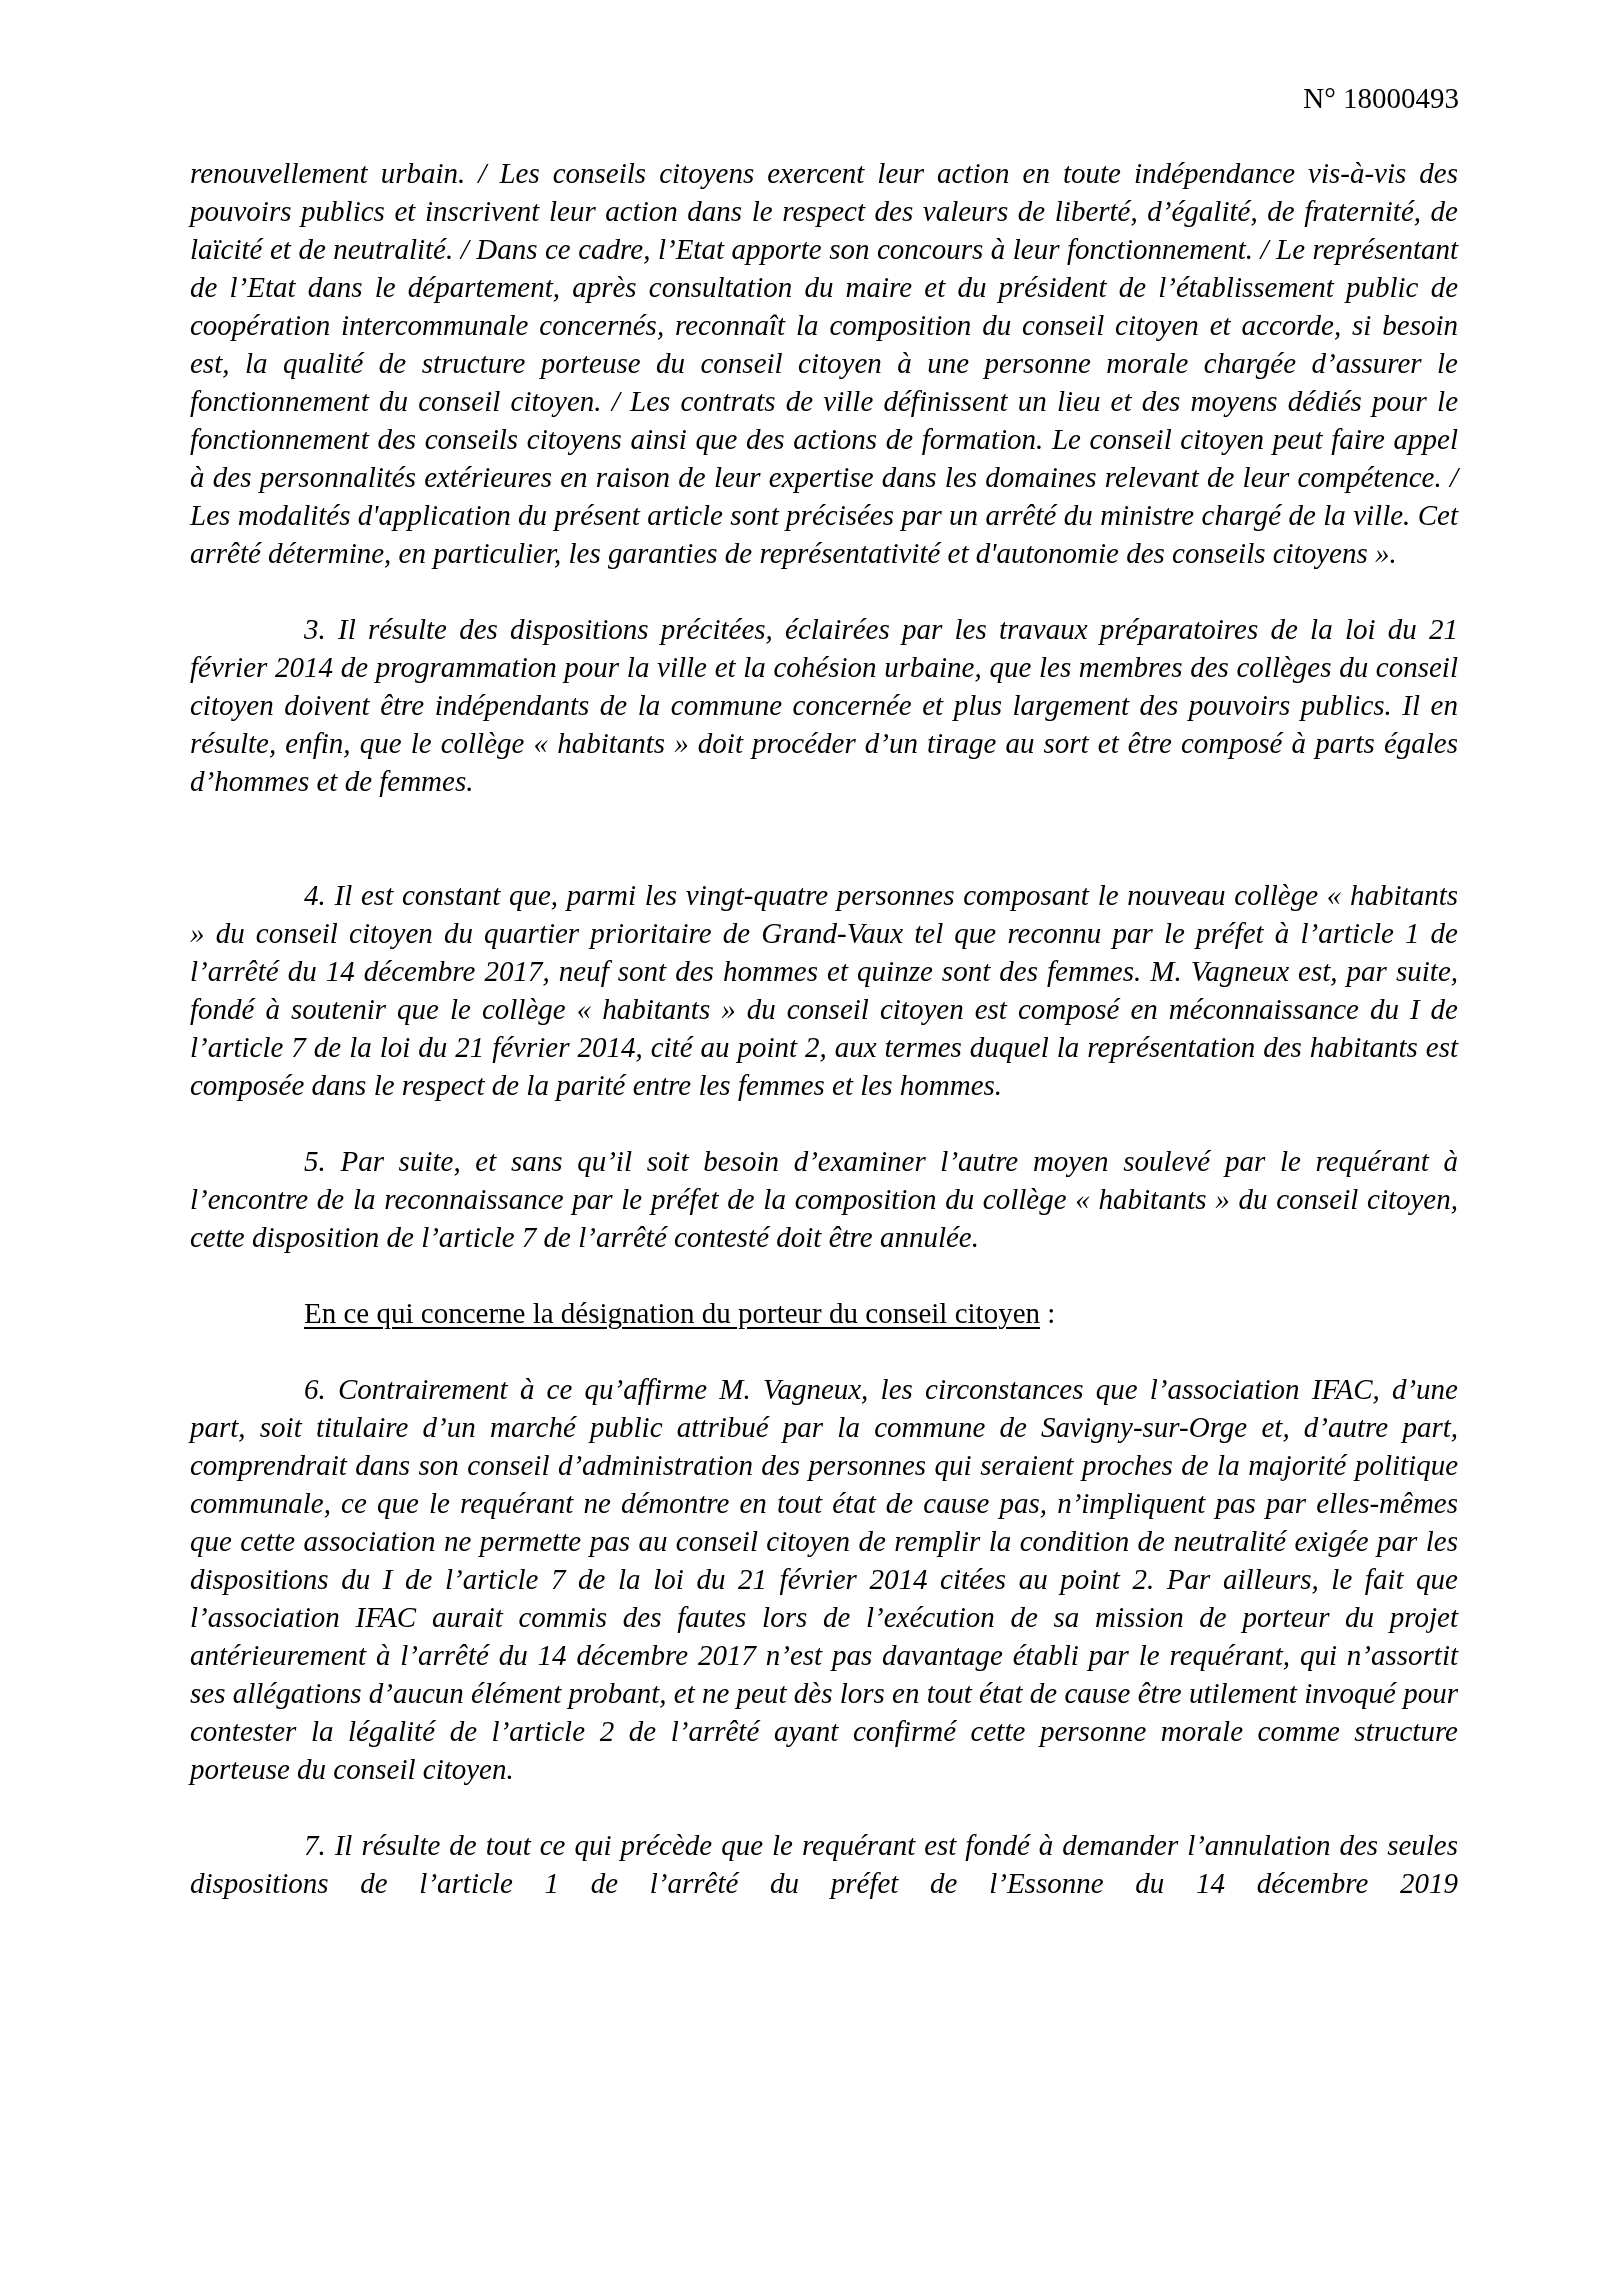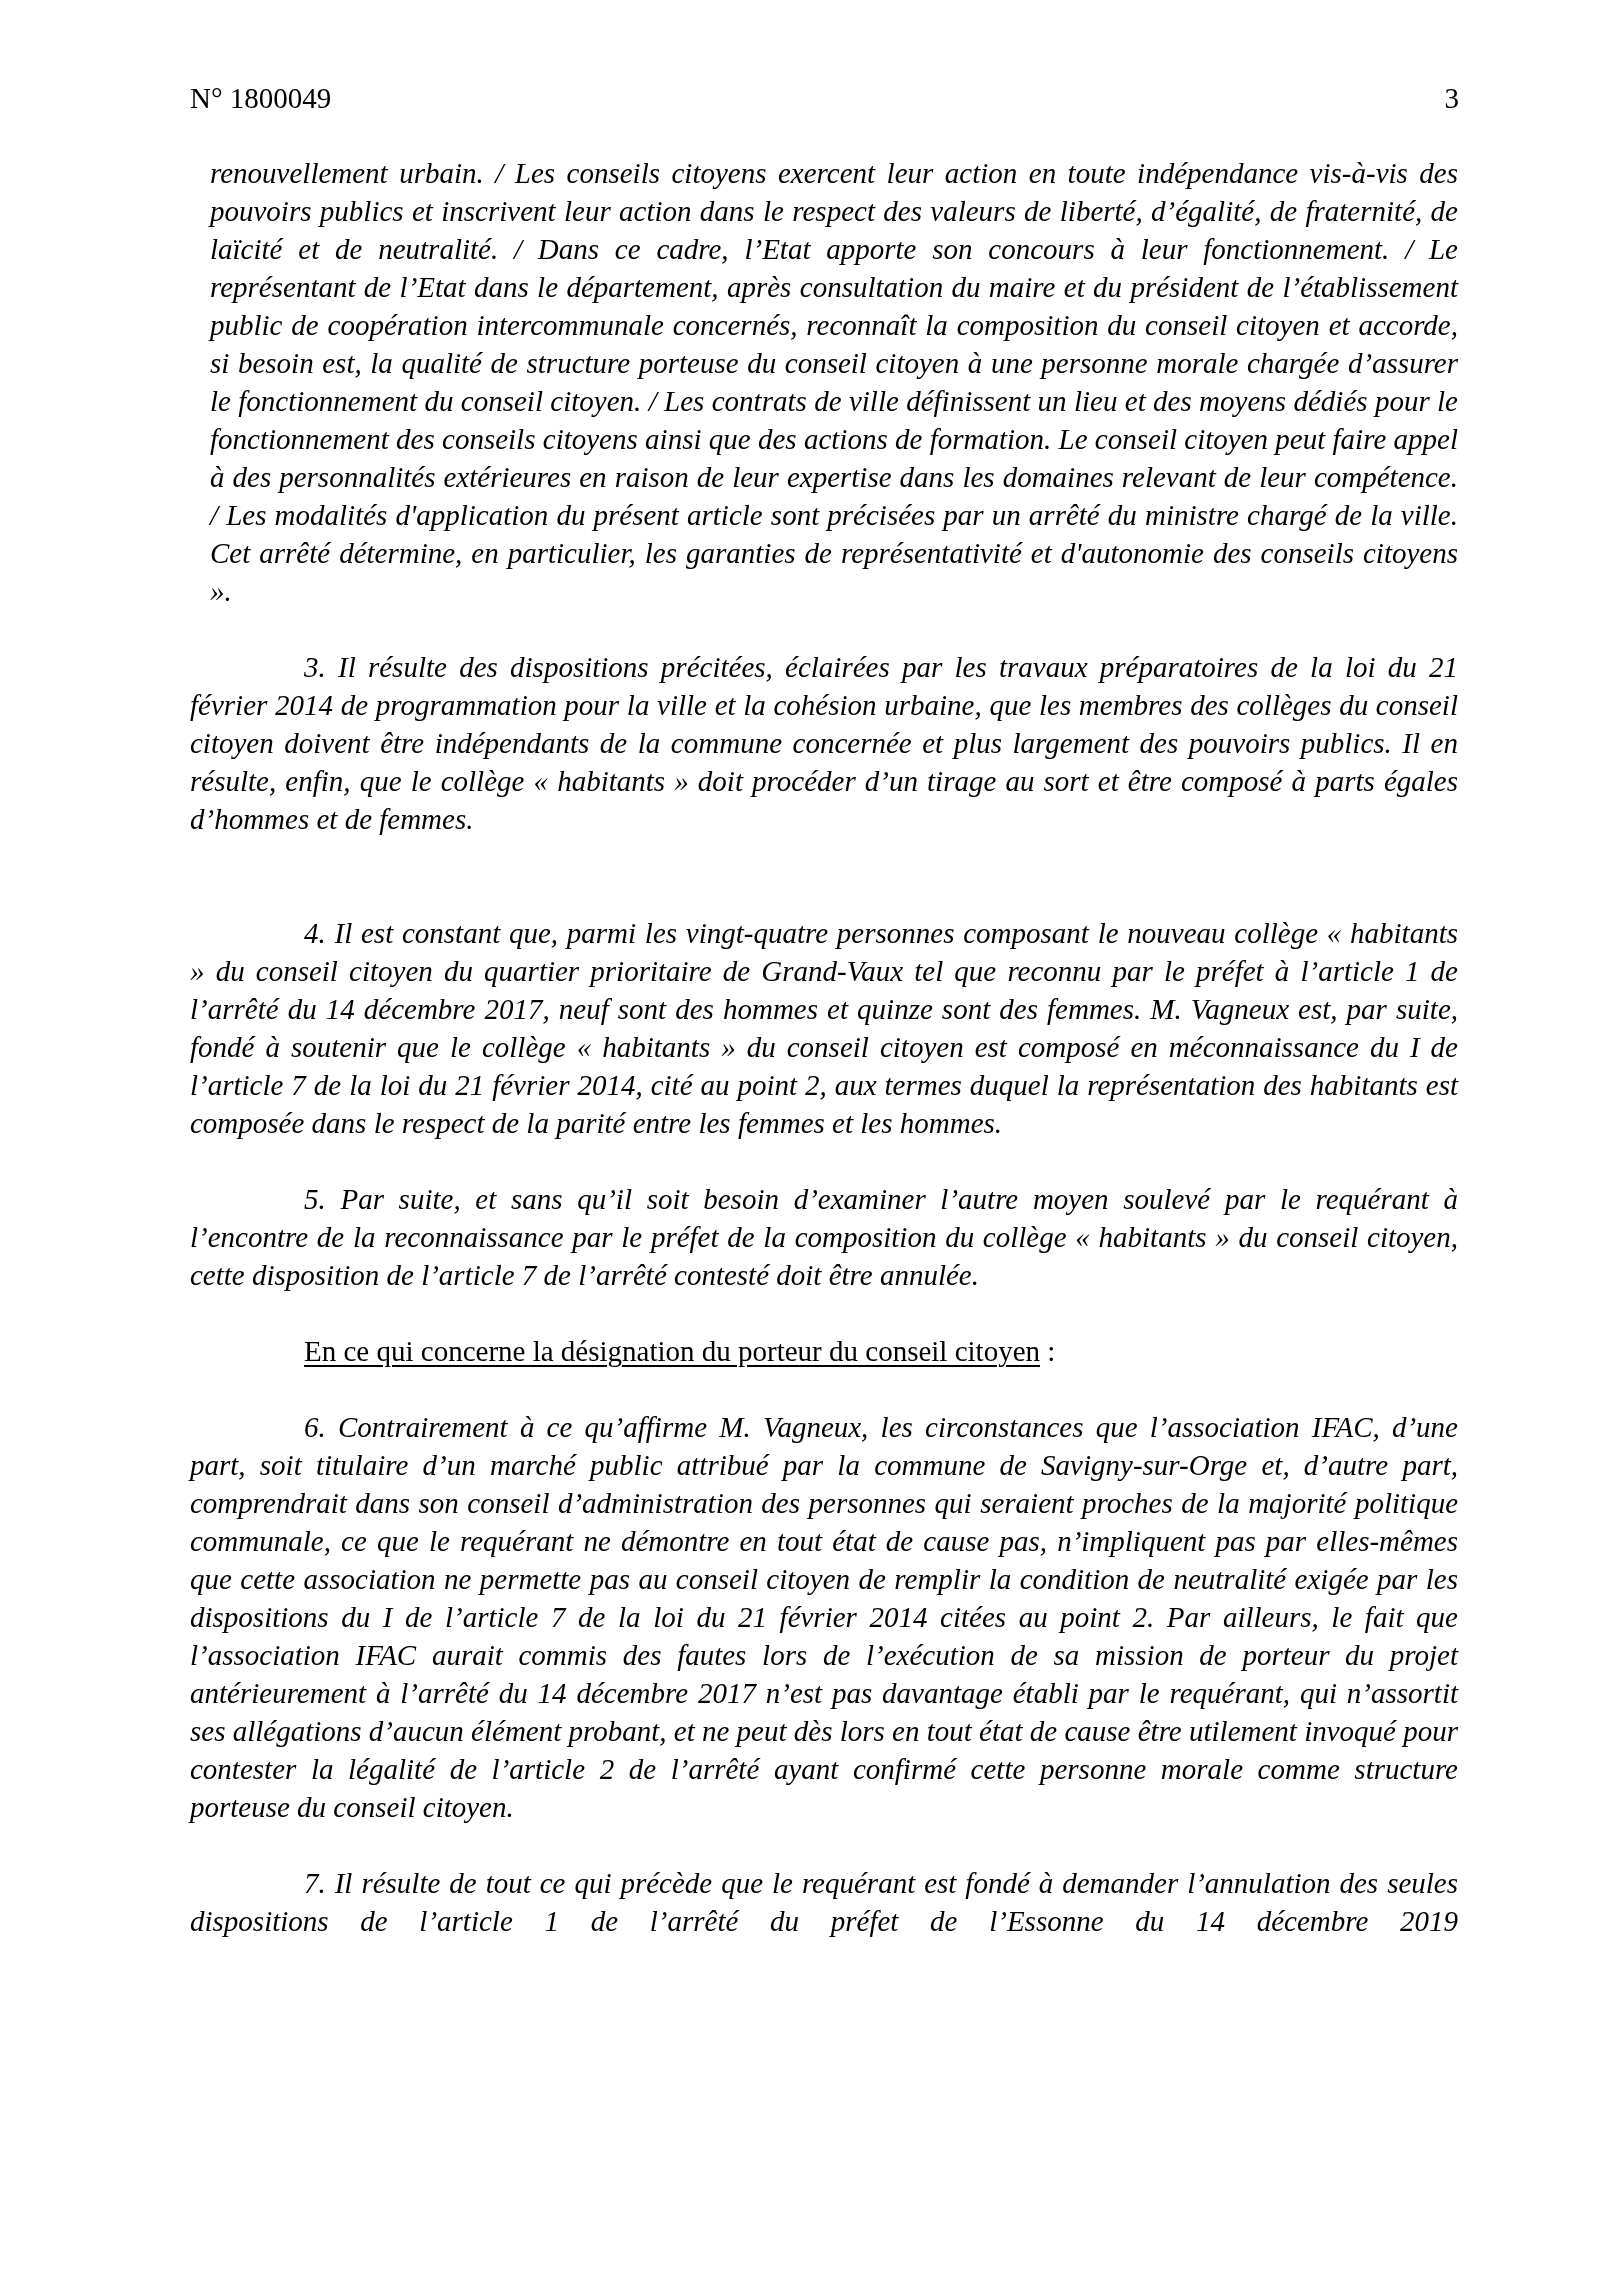--- a/index.html
+++ b/index.html
@@ -4,29 +4,29 @@
 <style>
   html, body { margin: 0; padding: 0; background: #ffffff; }
   body { width: 1623px; height: 2295px; position: relative; overflow: hidden; }
   .page {
     position: absolute; left: 0; top: 0; width: 1623px; height: 2295px;
     background: #ffffff; color: #000000;
     font-family: "Liberation Serif", "DejaVu Serif", serif;
   }
   .header {
     position: absolute; left: 190px; right: 164px; top: 80px;
-    display: flex; justify-content: space-between; align-items: baseline;
+    display: flex; justify-content: flex-end; align-items: baseline;
     font-size: 29px; line-height: 37px;
   }
   .content {
     position: absolute; left: 190px; top: 154px; width: 1268px;
     font-size: 29px; line-height: 38px;
   }
   p { margin: 0; text-align: justify; }
-  .quote { font-style: italic; margin-left: 20px; }
+  .quote { font-style: italic; }
   .para { text-indent: 114px; font-style: italic; }
   .gap { height: 38px; }
   .heading { text-indent: 114px; text-align: left; }
   .heading .u { text-decoration: underline; text-decoration-thickness: 2px; text-underline-offset: 3.9px; }
 </style>
 </head>
 <body>
 
 <div class="page">
 

